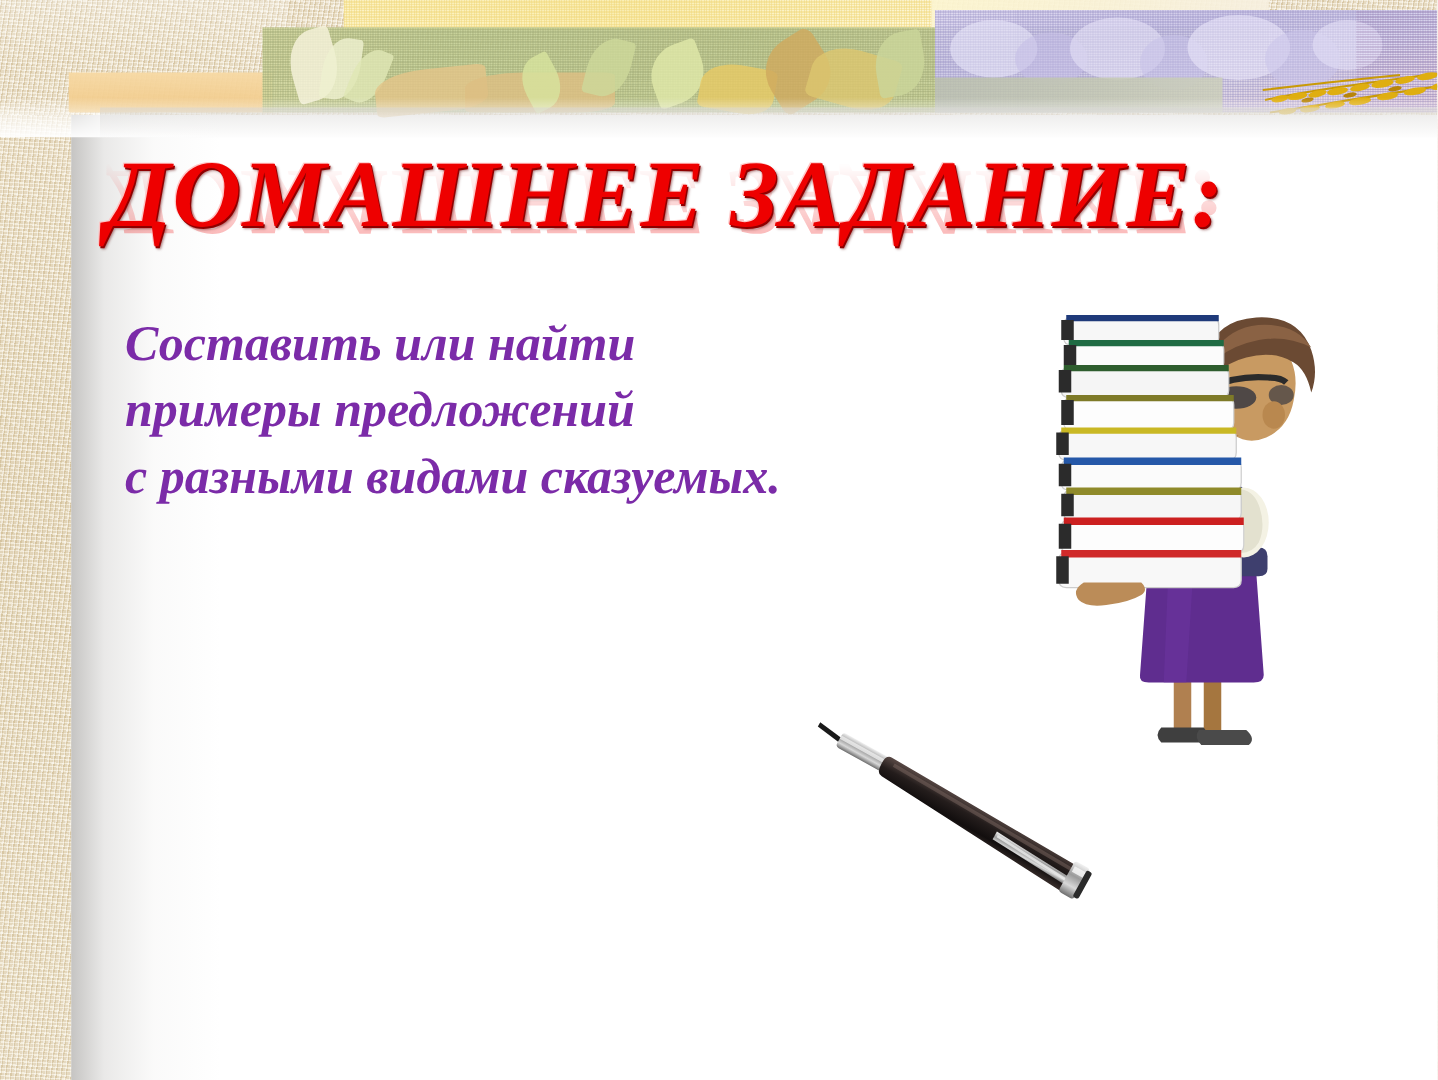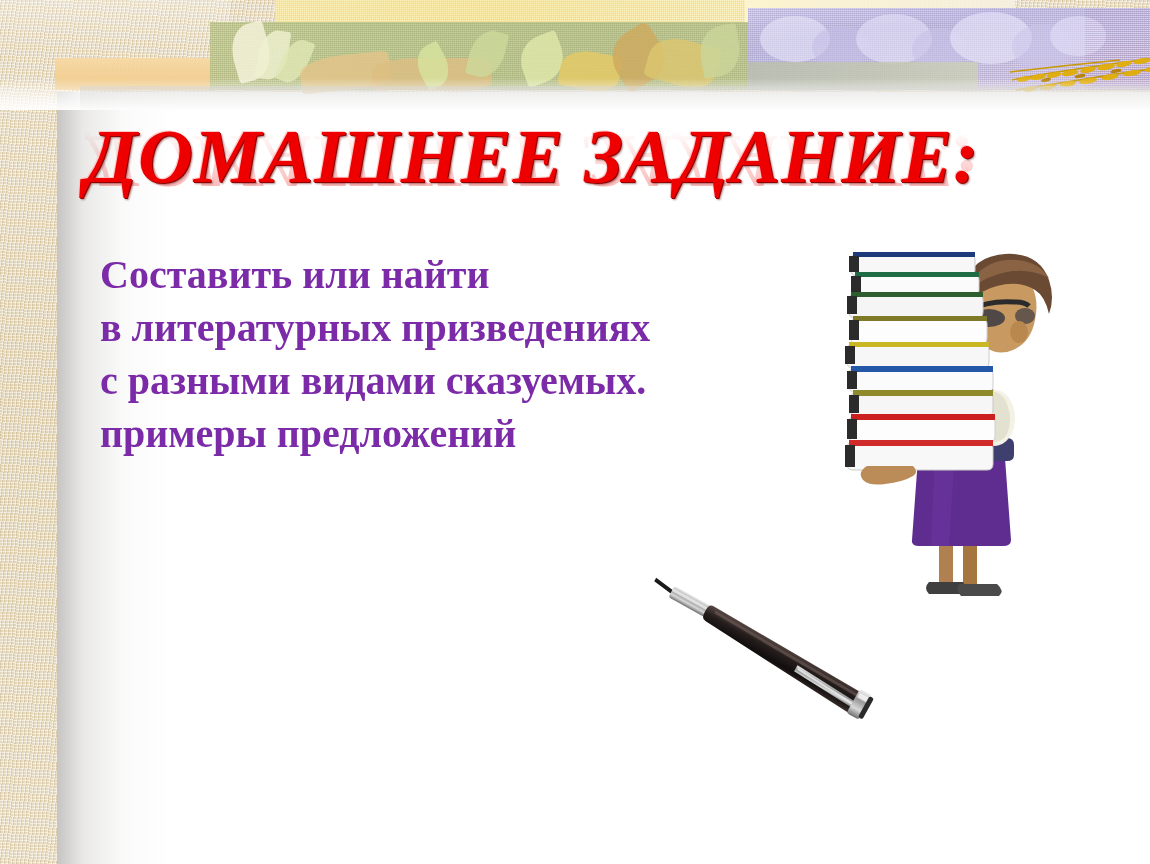--- a/index.html
+++ b/index.html
@@ -183,20 +183,21 @@
 
   
   .body-text {
     position:absolute;
     left: 100px; top: 248px;
     width: 680px;
   }
   .body-line {
     font-family: "Liberation Serif", "DejaVu Serif", serif;
     font-weight: bold;
+    font-style: italic;
     font-size: 40px;
     line-height: 53px;
     color: #7b2ba8;
     white-space: nowrap;
   }
 
   
   .person { position:absolute; left:843px; top:232px; width:230px; height:375px; }
   .person svg { display:block; }
 
@@ -291,23 +292,22 @@
     <div class="deco-bottom-fade2"></div>
   </div>
 
   <div class="title-wrap">
     <div class="title-refl">ДОМАШНЕЕ ЗАДАНИЕ:</div>
     <div class="title-main">ДОМАШНЕЕ ЗАДАНИЕ:</div>
   </div>
 
   <div class="body-text">
     <div class="body-line">Составить или найти</div>
-    <div class="body-line"> в литературных призведениях</div>
+    <div class="body-line">примеры предложений</div>
     <div class="body-line"> с разными видами сказуемых.</div>
-    <div class="body-line">примеры предложений</div>
   </div>
 
   <div class="person">
     <svg width="230" height="375" viewBox="0 0 230 375">
 
       <rect x="96" y="300" width="14" height="52" fill="#b08050"></rect>
       <rect x="120" y="300" width="14" height="52" fill="#a5763f"></rect>
 
       <path d="M86,350 q-6,6 0,12 h34 q6,-4 0,-12 z" fill="#3f3f3f"></path>
       <path d="M116,352 q-4,6 2,12 h38 q6,-5 -2,-12 z" fill="#4a4a4a"></path>

